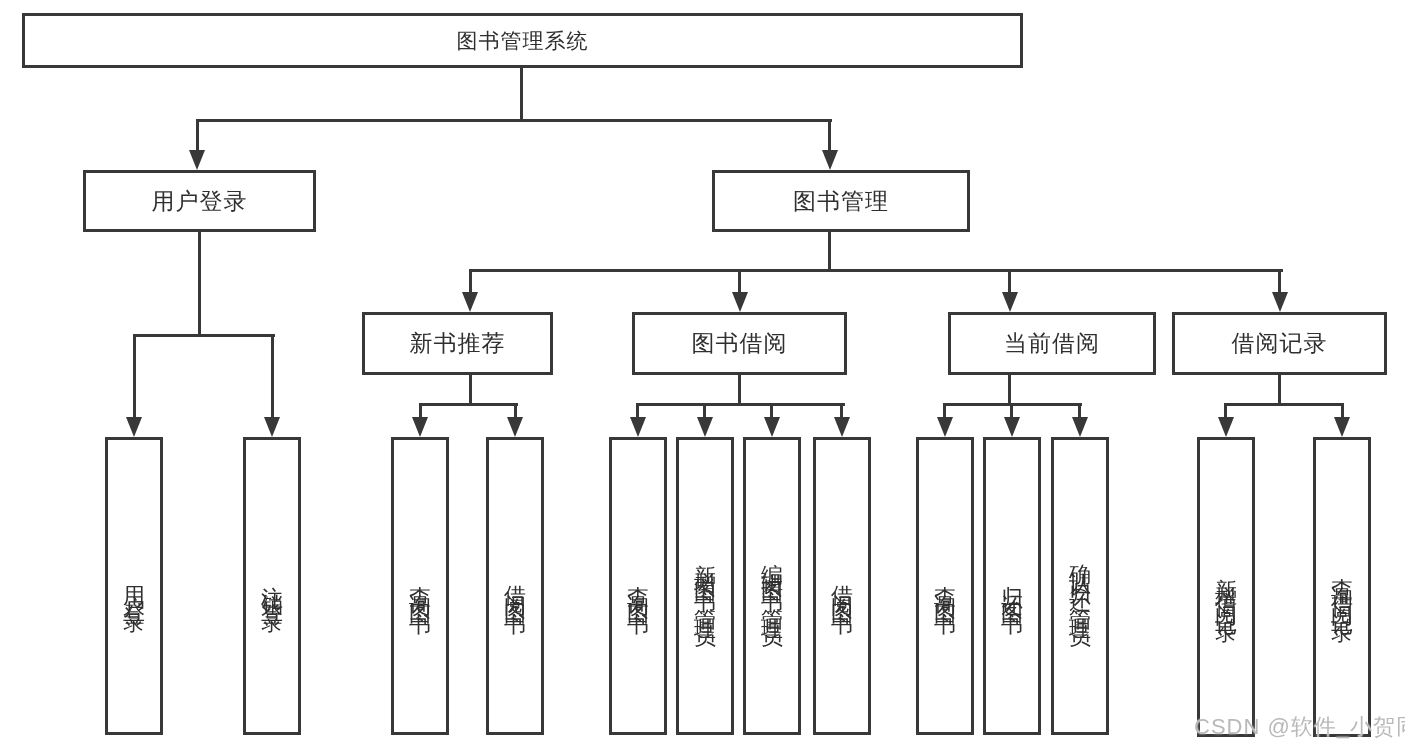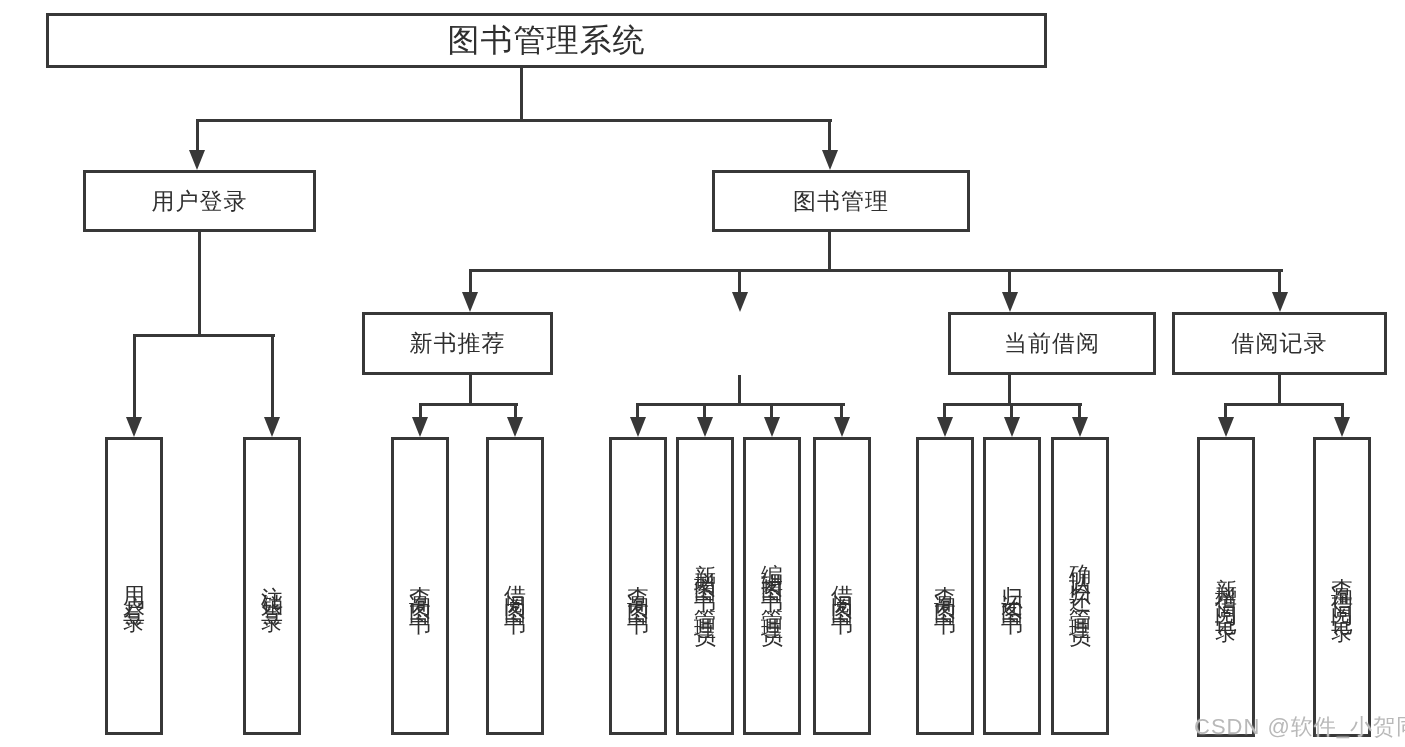--- a/index.html
+++ b/index.html
@@ -15,21 +15,21 @@
   .box {
     position: absolute;
     box-sizing: border-box;
     border: 3px solid #383838;
     background: #ffffff;
     display: flex;
     align-items: center;
     justify-content: center;
   }
   .hb { font-size: 23px; letter-spacing: 1px; }
-  .hb.title { font-size: 32px; margin-left: 24px; }
+  .hb.title { font-size: 21px; }
   .vb span {
     writing-mode: vertical-rl;
     text-orientation: mixed;
     font-size: 22px;
     line-height: 1;
     letter-spacing: 9px;
   }
   .line { position: absolute; background: #383838; }
   .arr {
     position: absolute;
@@ -86,20 +86,23 @@
   <div class="line" style="left:738px;top:269px;width:3px;height:26px"></div>
   <div class="line" style="left:1008px;top:269px;width:3px;height:26px"></div>
   <div class="line" style="left:1278px;top:269px;width:3px;height:26px"></div>
   <div class="arr" style="left:462px;top:292px"></div>
   <div class="arr" style="left:732px;top:292px"></div>
   <div class="arr" style="left:1002px;top:292px"></div>
   <div class="arr" style="left:1272px;top:292px"></div>
 
   <div class="box hb" style="left:362px;top:312px;width:191px;height:63px">
     <span>新书推荐</span>
+  </div>
+  <div class="box hb" style="left:632px;top:312px;width:215px;height:63px">
+    <span>图书借阅</span>
   </div>
   <div class="box hb" style="left:948px;top:312px;width:208px;height:63px">
     <span>当前借阅</span>
   </div>
   <div class="box hb" style="left:1172px;top:312px;width:215px;height:63px">
     <span>借阅记录</span>
   </div>
 
   <div class="line" style="left:469px;top:375px;width:3px;height:31px"></div>
   <div class="line" style="left:419px;top:403px;width:99px;height:3px"></div>

